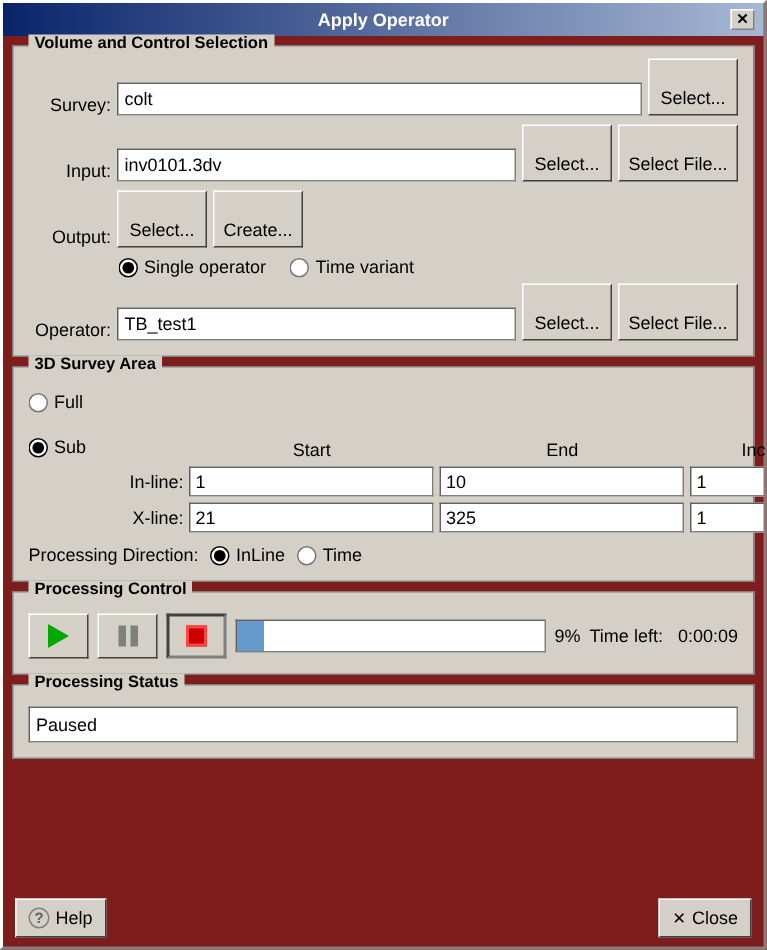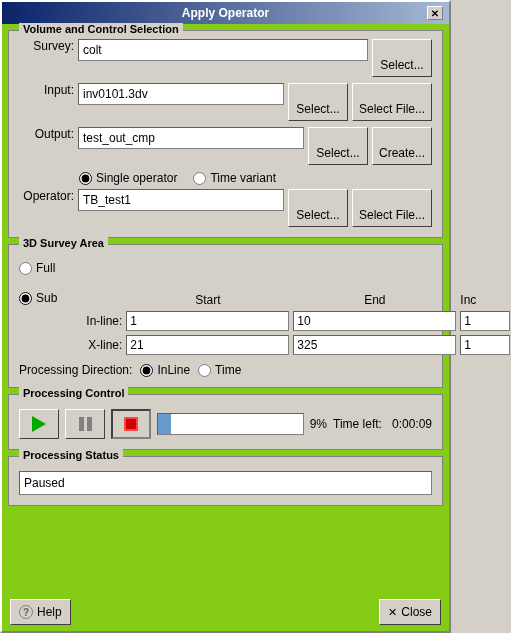--- a/index.html
+++ b/index.html
@@ -5,23 +5,23 @@
     * { box-sizing: border-box; margin: 0; padding: 0; }
     body {
       font-family: 'Arial', sans-serif;
       font-size: 12px;
       background: #d4d0c8;
       width: 511px;
       height: 633px;
       overflow: hidden;
     }
     .window {
-      width: 451px;
+      width: 511px;
       height: 633px;
-      background: #84cc16;
+      background: #7f1d1d;
       border: 2px solid #808080;
       border-top: 2px solid #ffffff;
       border-left: 2px solid #ffffff;
       display: flex;
       flex-direction: column;
     }
     .title-bar {
       background: linear-gradient(to right, #0a246a, #a6b8d4);
       color: white;
       font-size: 12px;
@@ -70,21 +70,21 @@
       position: absolute;
       top: -8px;
       left: 10px;
       background: #d4d0c8;
       padding: 0 4px;
       font-size: 11px;
       font-weight: bold;
     }
     .form-row {
       display: flex;
-      align-items: flex-start;
+      align-items: flex-end;
       margin-bottom: 6px;
       gap: 4px;
     }
     .form-row:last-child {
       margin-bottom: 0;
     }
     .label {
       text-align: right;
       min-width: 55px;
       font-size: 12px;
@@ -159,21 +159,21 @@
     .grid-label {
       min-width: 55px;
     }
     .grid-col-label {
       flex: 1;
       text-align: center;
       font-size: 12px;
     }
     .grid-col-label-inc {
       width: 50px;
-      text-align: left;
+      text-align: right;
       font-size: 12px;
     }
     .grid-row {
       display: flex;
       align-items: center;
       gap: 4px;
       margin-bottom: 4px;
     }
     .grid-row-label {
       min-width: 55px;
@@ -392,21 +392,20 @@
 
       <div class="form-row">
         <span class="label">Input:</span>
         <input type="text" class="text-input text-input-main" value="inv0101.3dv" style="">
         <button class="btn">Select...</button>
         <button class="btn">Select File...</button>
       </div>
 
       <div class="form-row">
         <span class="label">Output:</span>
-        <input type="text" class="text-input text-input-main" value="test_out_cmp" style="">
         <button class="btn">Select...</button>
         <button class="btn">Create...</button>
       </div>
 
       <div class="radio-row">
         <div class="radio-item">
           <input type="radio" name="op_type" class="radio-input" checked="" style="">
           <span>Single operator</span>
         </div>
         <div class="radio-item">

